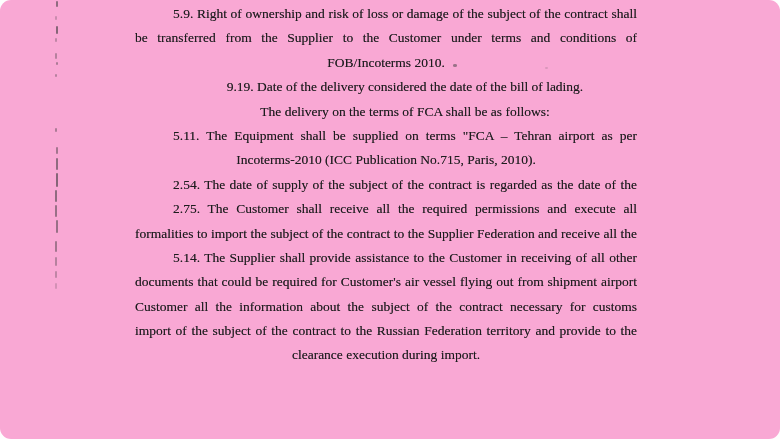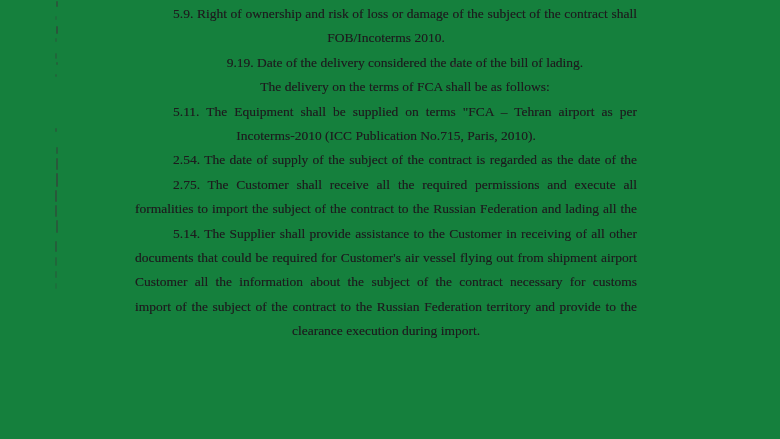--- a/index.html
+++ b/index.html
@@ -7,21 +7,22 @@
     padding: 0;
     width: 780px;
     height: 439px;
     overflow: hidden;
     background: #fefefe;
   }
   .page {
     position: relative;
     width: 780px;
     height: 439px;
-    background: #15803d;
+    background: #f9a8d4;
+    border-radius: 11px;
   }
   .text-column {
     position: absolute;
     left: 135px;
     top: 2px;
     width: 502px;
     font-family: "Liberation Serif", serif;
     font-size: 13.5px;
     color: #1d1c1e;
     filter: blur(0.3px);
@@ -57,38 +58,39 @@
     background: #4a4649;
   }
 </style>
 </head>
 <body>
 
 <div class="page">
   <div class="text-column" id="text-column">
       <div class="para">
         <div class="line just ind">5.9. Right of ownership and risk of loss or damage of the subject of the contract shall</div>
+        <div class="line just">be transferred from the Supplier to the Customer under terms and conditions of</div>
         <div class="line">FOB/Incoterms 2010.</div>
       </div>
       <div class="para">
         <div class="line ind">9.19. Date of the delivery considered the date of the bill of lading.</div>
       </div>
       <div class="para">
         <div class="line ind">The delivery on the terms of FCA shall be as follows:</div>
       </div>
       <div class="para">
         <div class="line just ind">5.11. The Equipment shall be supplied on terms "FCA – Tehran airport as per</div>
         <div class="line">Incoterms-2010 (ICC Publication No.715, Paris, 2010).</div>
       </div>
       <div class="para">
         <div class="line just ind">2.54. The date of supply of the subject of the contract is regarded as the date of the</div>
       </div>
       <div class="para">
         <div class="line just ind">2.75. The Customer shall receive all the required permissions and execute all</div>
-        <div class="line just">formalities to import the subject of the contract to the Russian Federation and lading all the</div>
+        <div class="line just">formalities to import the subject of the contract to the Supplier Federation and receive all the</div>
       </div>
       <div class="para">
         <div class="line just ind">5.14. The Supplier shall provide assistance to the Customer in receiving of all other</div>
         <div class="line just">documents that could be required for Customer's air vessel flying out from shipment airport</div>
         <div class="line just">Customer all the information about the subject of the contract necessary for customs</div>
         <div class="line just">import of the subject of the contract to the Russian Federation territory and provide to the</div>
         <div class="line">clearance execution during import.</div>
       </div>
     </div>
   <div id="artifacts-layer">

